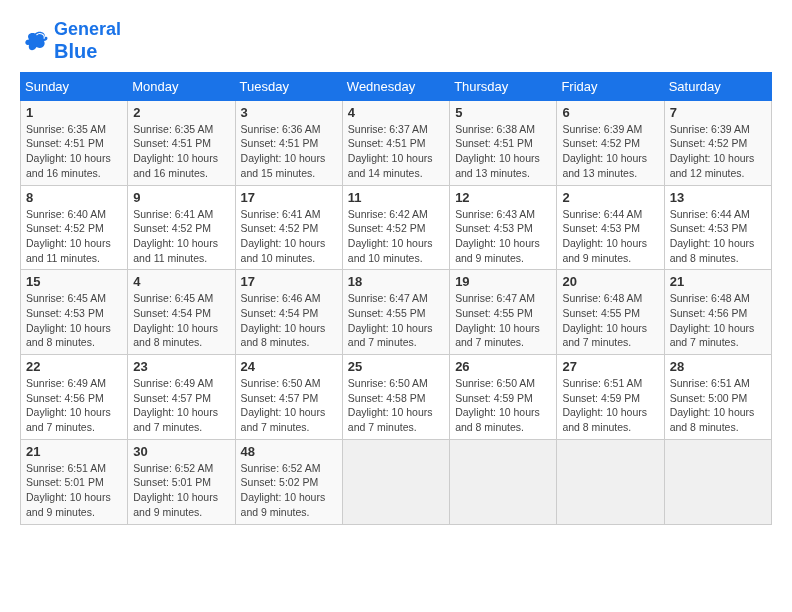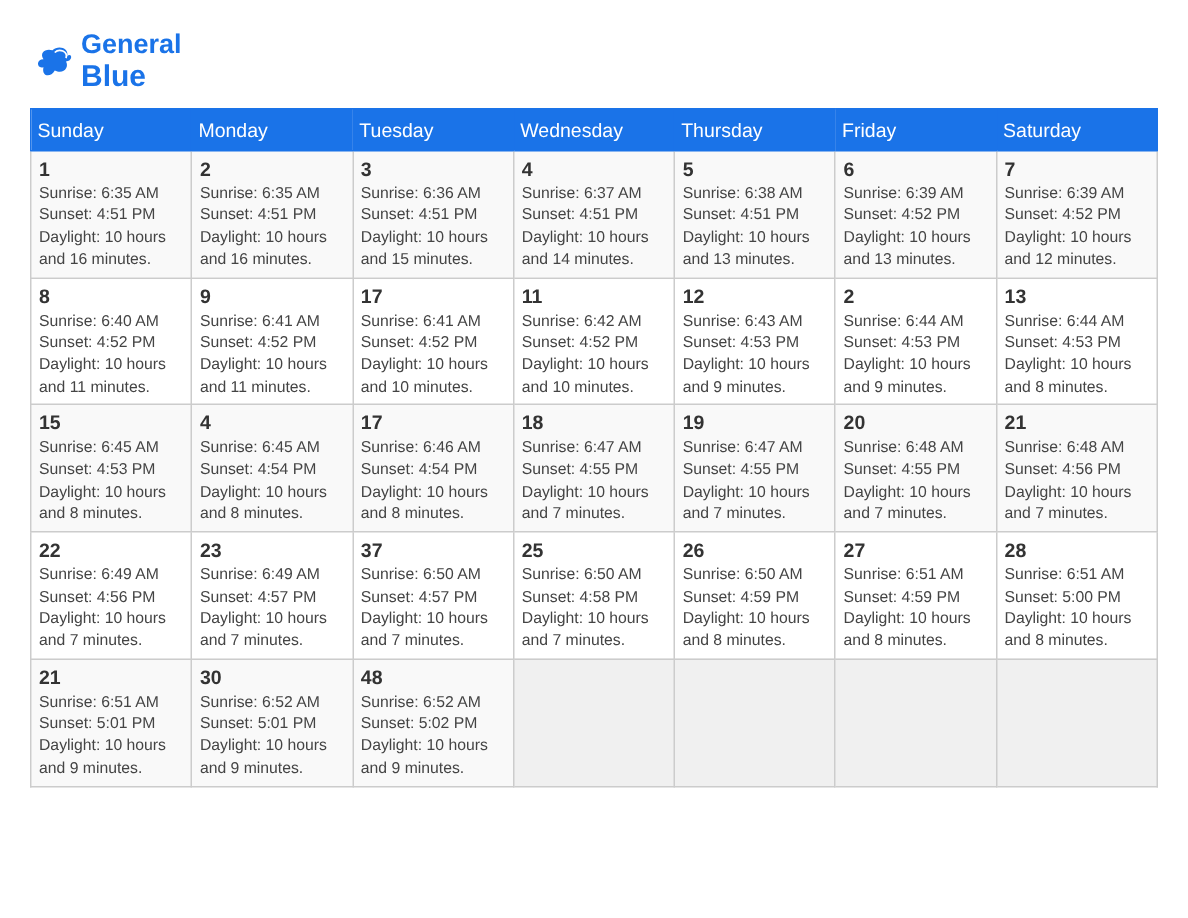--- a/index.html
+++ b/index.html
@@ -308,21 +308,21 @@
       </td>
         <td>
         <span class="day-num">23</span>
         <div class="day-info">
           Sunrise: 6:49 AM<br>
           Sunset: 4:57 PM<br>
           Daylight: 10 hours and 7 minutes.
         </div>
       </td>
         <td>
-        <span class="day-num">37</span>
+        <span class="day-num">24</span>
         <div class="day-info">
           Sunrise: 6:50 AM<br>
           Sunset: 4:57 PM<br>
           Daylight: 10 hours and 7 minutes.
         </div>
       </td>
         <td>
         <span class="day-num">25</span>
         <div class="day-info">
           Sunrise: 6:50 AM<br>

